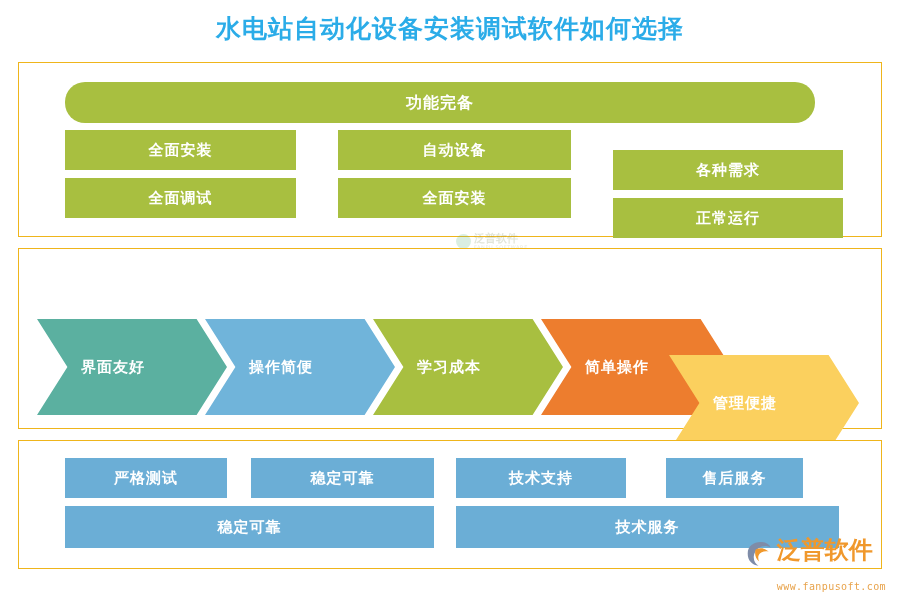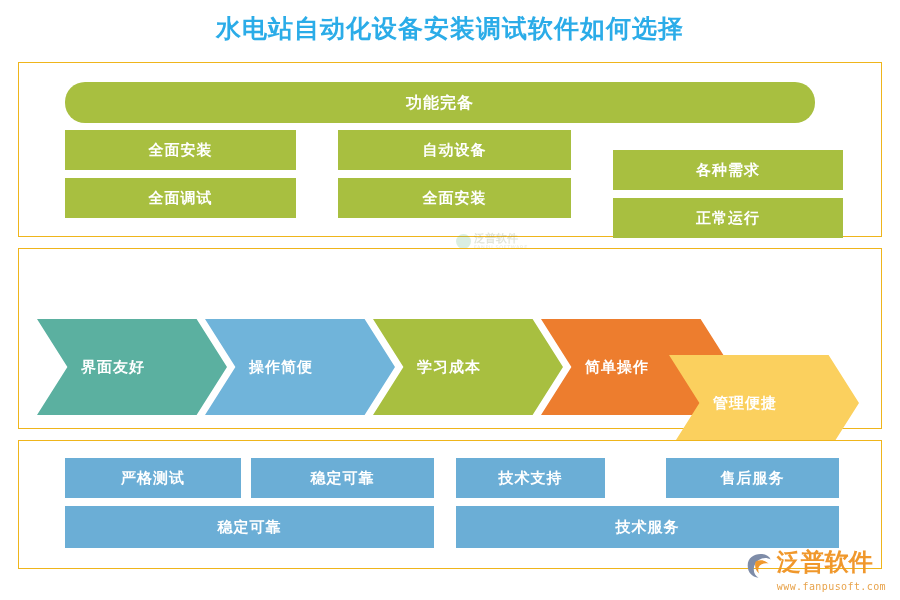--- a/index.html
+++ b/index.html
@@ -115,24 +115,24 @@
     font-size: 15px;
     font-weight: bold;
     letter-spacing: 1px;
     display: flex;
     align-items: center;
     justify-content: center;
     box-sizing: border-box;
   }
   .svc-r1 { top: 17px; height: 40px; }
   .svc-r2 { top: 65px; height: 42px; }
-  .svc-s0 { left: 46px;  width: 176px; }
+  .svc-s0 { left: 46px;  width: 162px; }
   .svc-s1 { left: 232px; width: 183px; }
-  .svc-s2 { left: 437px; width: 149px; }
-  .svc-s3 { left: 647px; width: 173px; }
+  .svc-s2 { left: 437px; width: 170px; }
+  .svc-s3 { left: 647px; width: 137px; }
   .svc-w0 { left: 46px;  width: 369px; }
   .svc-w1 { left: 437px; width: 383px; }
 
   
   .watermark {
     position: absolute;
     pointer-events: none;
     display: flex;
     align-items: center;
     gap: 3px;
@@ -183,21 +183,21 @@
     font-weight: bold;
     line-height: 1;
     letter-spacing: 0px;
   }
   #brand-url {
     color: #E8A34B;
     font-size: 10px;
     font-family: "DejaVu Sans Mono", "Liberation Mono", monospace;
     letter-spacing: 0.4px;
     line-height: 1;
-    margin-top: 8px;
+    margin-top: 20px;
   }
 </style>
 </head>
 <body>
 
 <div id="page-title">水电站自动化设备安装调试软件如何选择</div>
 
 <div class="section" id="section-features">
 
   <div class="banner banner-green">功能完备</div>

